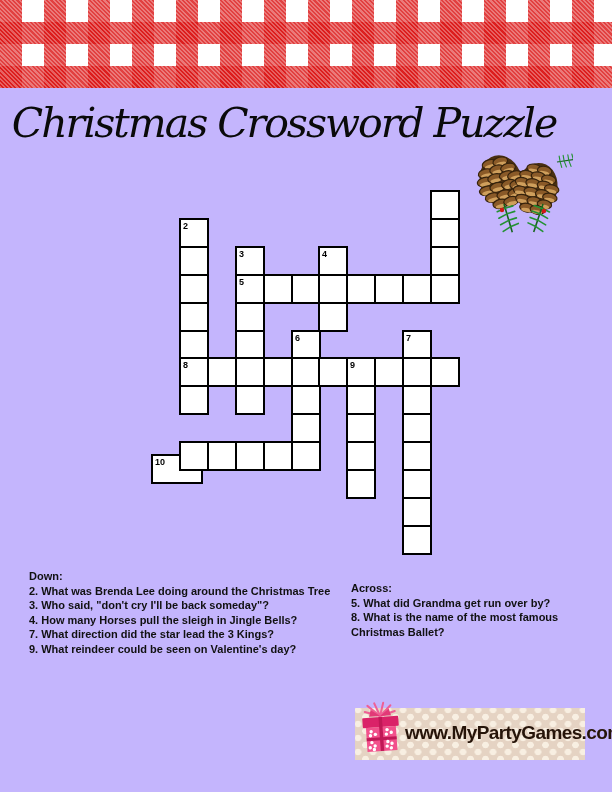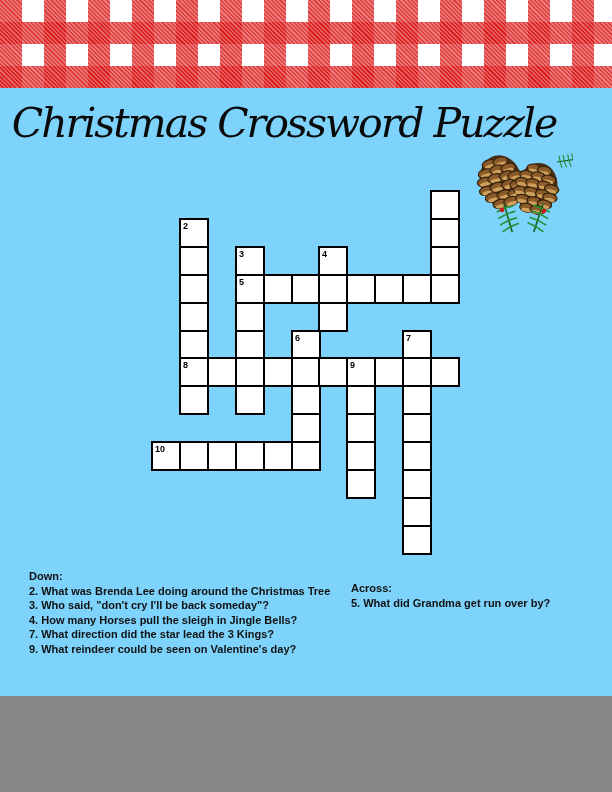--- a/index.html
+++ b/index.html
@@ -1,17 +1,17 @@
 <!DOCTYPE html>
 <html><head>
 <meta charset="utf-8">
 <style>
   html,body{margin:0;padding:0;background:#888;}
   .page{
-    position:relative;width:612px;height:696px;background:#7dd3fc;
+    position:relative;width:612px;height:792px;background:#c4b5fd;
     overflow:hidden;font-family:"Liberation Sans",sans-serif;margin:0 auto;
   }
   
   .gingham{
     position:absolute;left:0;top:0;width:612px;height:88px;
     background-color:#fff;
     background-image:
       repeating-linear-gradient(45deg, rgba(255,255,255,0.30) 0 1.5px, rgba(255,255,255,0) 1.5px 3px),
       repeating-linear-gradient(90deg, rgba(219,22,22,0.82) 0 22px, rgba(255,255,255,0) 22px 44px),
       repeating-linear-gradient(0deg, rgba(219,22,22,0.82) 0 22px, rgba(255,255,255,0) 22px 44px);
@@ -158,21 +158,21 @@
       <div class="cell" style="left: 251px; top: 167px;"></div>
       <div class="cell" style="left: 279px; top: 167px;"></div>
       <div class="cell" style="left: 28px; top: 195px;"></div>
       <div class="cell" style="left: 84px; top: 195px;"></div>
       <div class="cell" style="left: 140px; top: 195px;"></div>
       <div class="cell" style="left: 195px; top: 195px;"></div>
       <div class="cell" style="left: 251px; top: 195px;"></div>
       <div class="cell" style="left: 140px; top: 223px;"></div>
       <div class="cell" style="left: 195px; top: 223px;"></div>
       <div class="cell" style="left: 251px; top: 223px;"></div>
-      <div class="cell" style="left: 0px; top: 251px; padding-left: 48px;">
+      <div class="cell" style="left: 0px; top: 264px; padding-left: 48px;">
         <span class="cellnum">10</span>
       </div>
       <div class="cell" style="left: 28px; top: 251px;"></div>
       <div class="cell" style="left: 56px; top: 251px;"></div>
       <div class="cell" style="left: 84px; top: 251px;"></div>
       <div class="cell" style="left: 112px; top: 251px;"></div>
       <div class="cell" style="left: 140px; top: 251px;"></div>
       <div class="cell" style="left: 195px; top: 251px;"></div>
       <div class="cell" style="left: 251px; top: 251px;"></div>
       <div class="cell" style="left: 195px; top: 279px;"></div>
@@ -189,20 +189,21 @@
         <div class="clue">4. How many Horses pull the sleigh in Jingle Bells?</div>
         <div class="clue">7. What direction did the star lead the 3 Kings?</div>
         <div class="clue">9. What reindeer could be seen on Valentine's day?</div>
       </div>
   </div>
 
   <div class="clues clues-across">
     <div class="clue-heading">Across:</div>
     <div>
         <div class="clue">5. What did Grandma get run over by?</div>
+        <div class="clue">8. What is the name of the most famous Christmas Ballet?</div>
       </div>
   </div>
 
   <div class="logo-banner">
     <svg class="gift" viewBox="0 0 50 56" xmlns="http://www.w3.org/2000/svg">
       <g stroke="#ef5f95" stroke-width="2" stroke-linecap="round">
         <path d="M25,15 L13,4"></path>
           <path d="M25,15 L20,2"></path>
           <path d="M25,15 L29,2"></path>
         <path d="M25,15 L36,5"></path>

